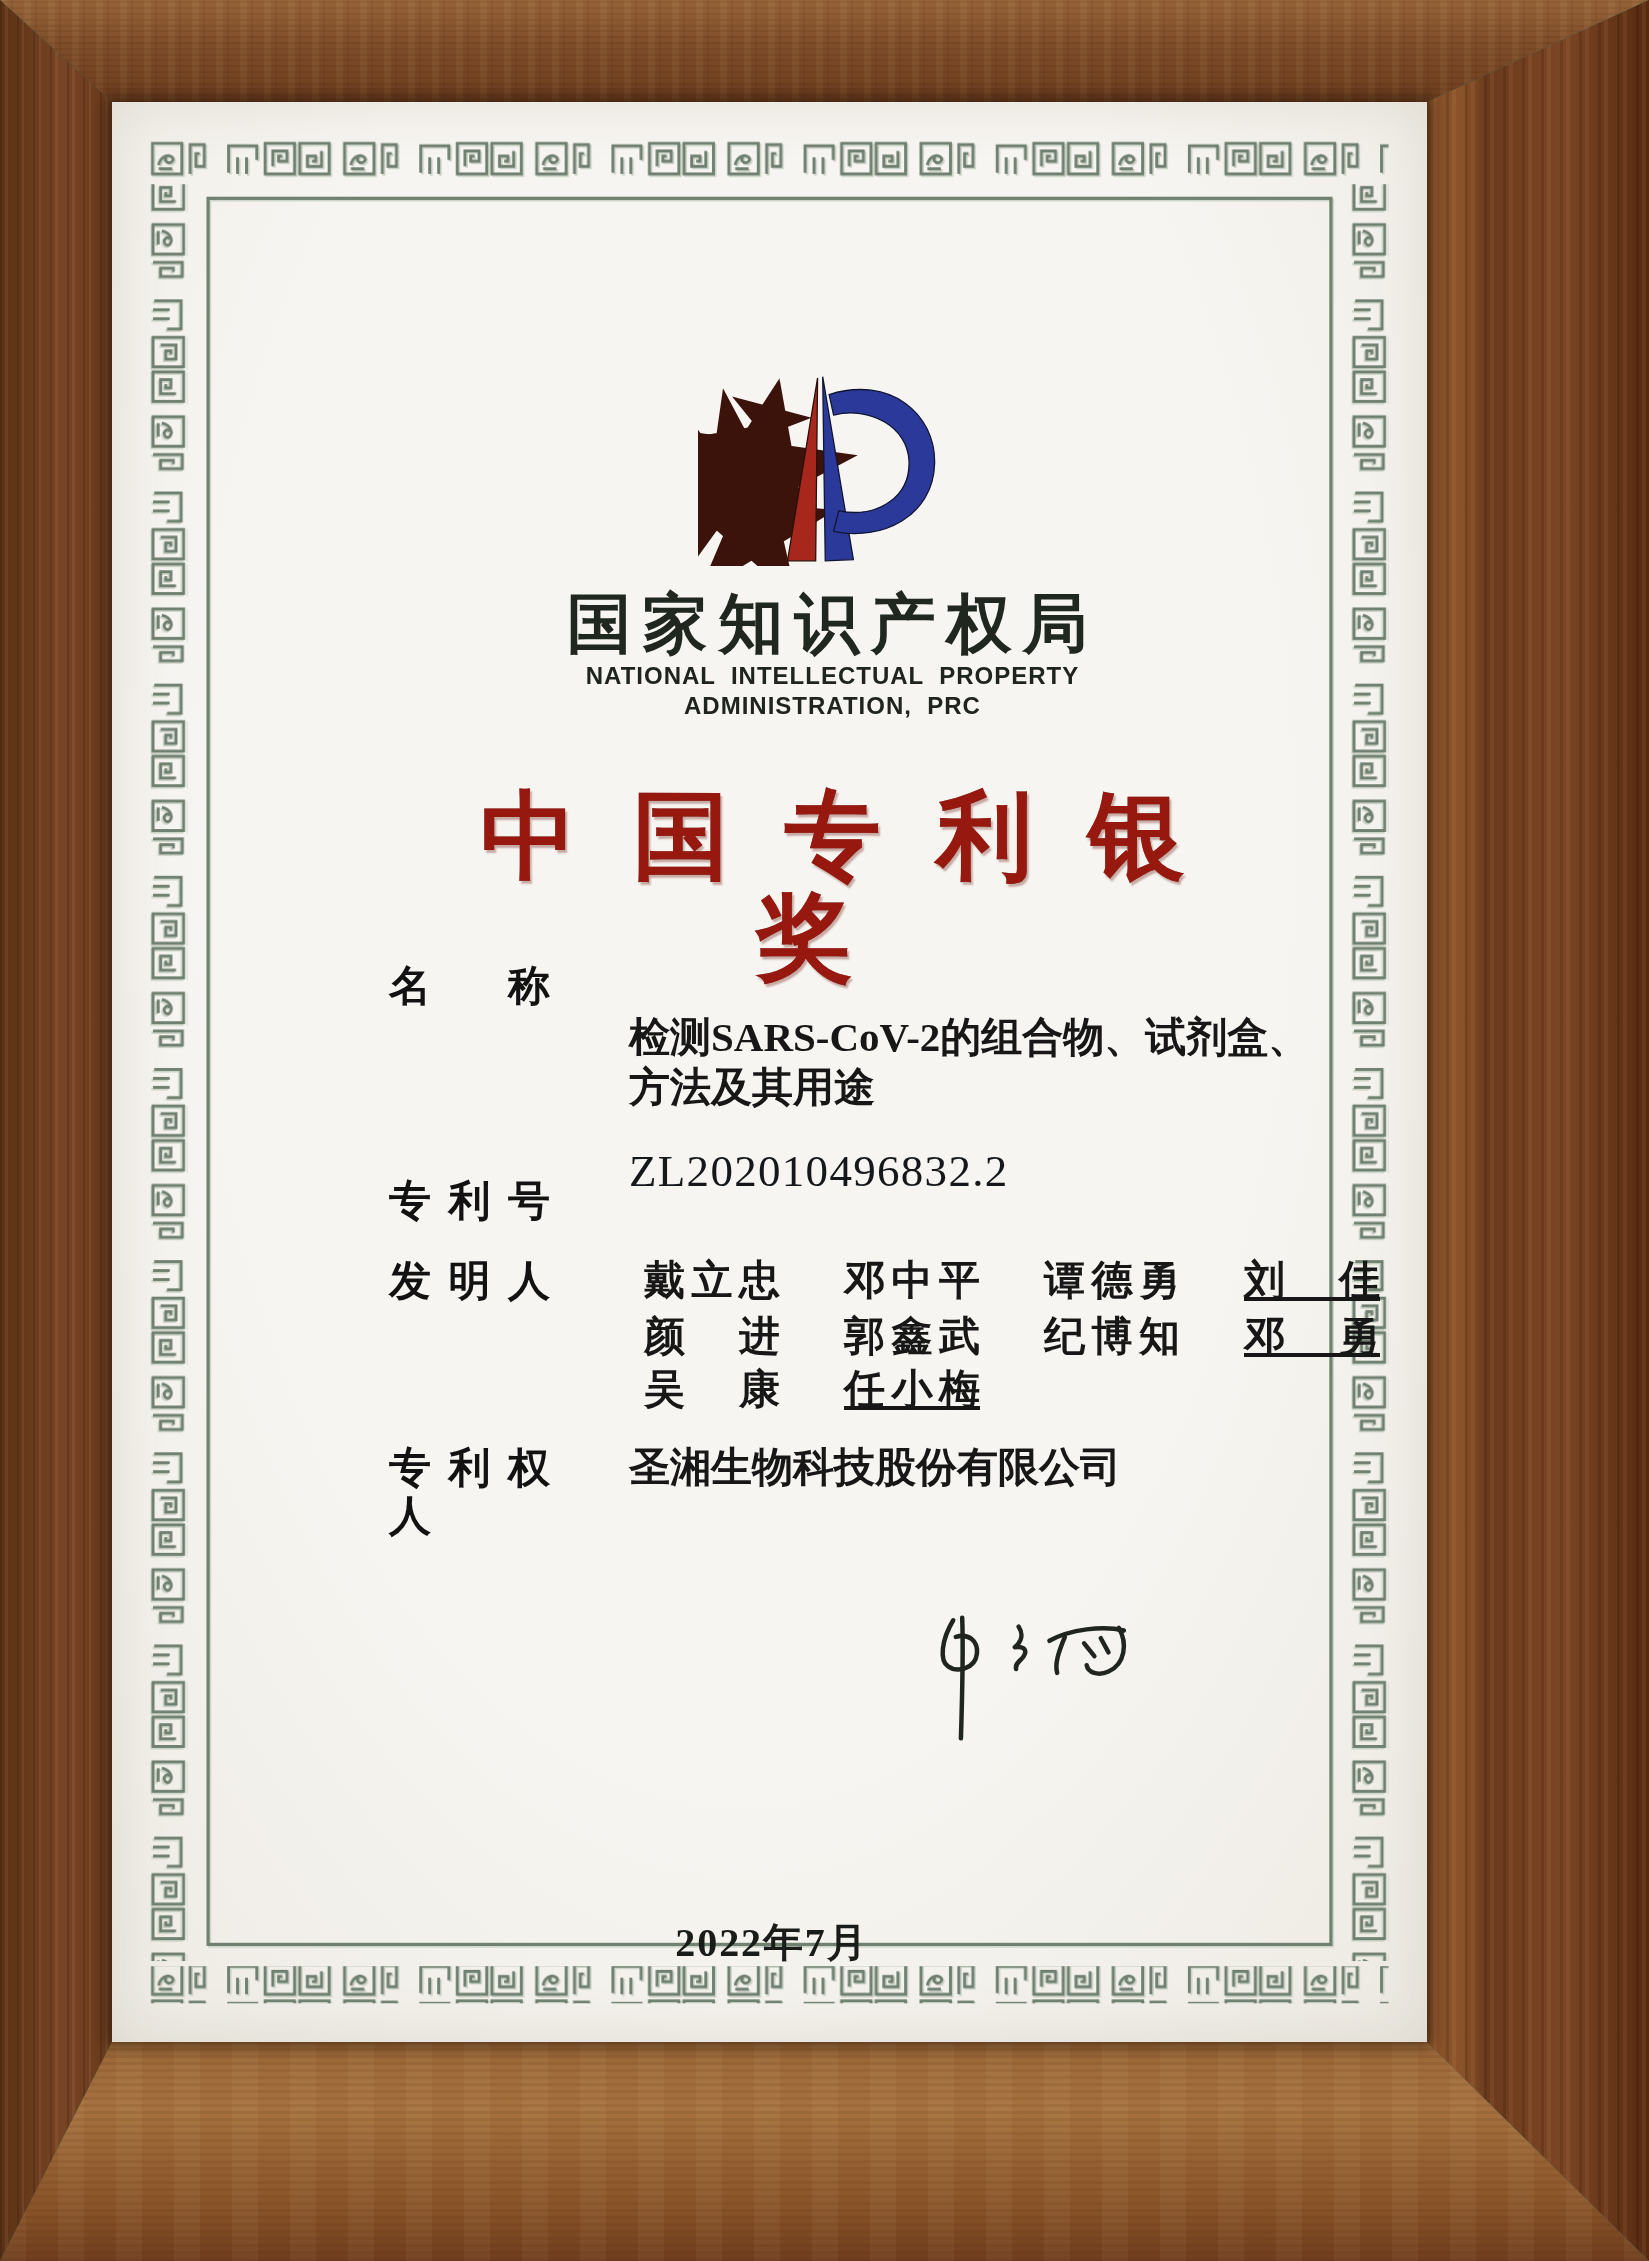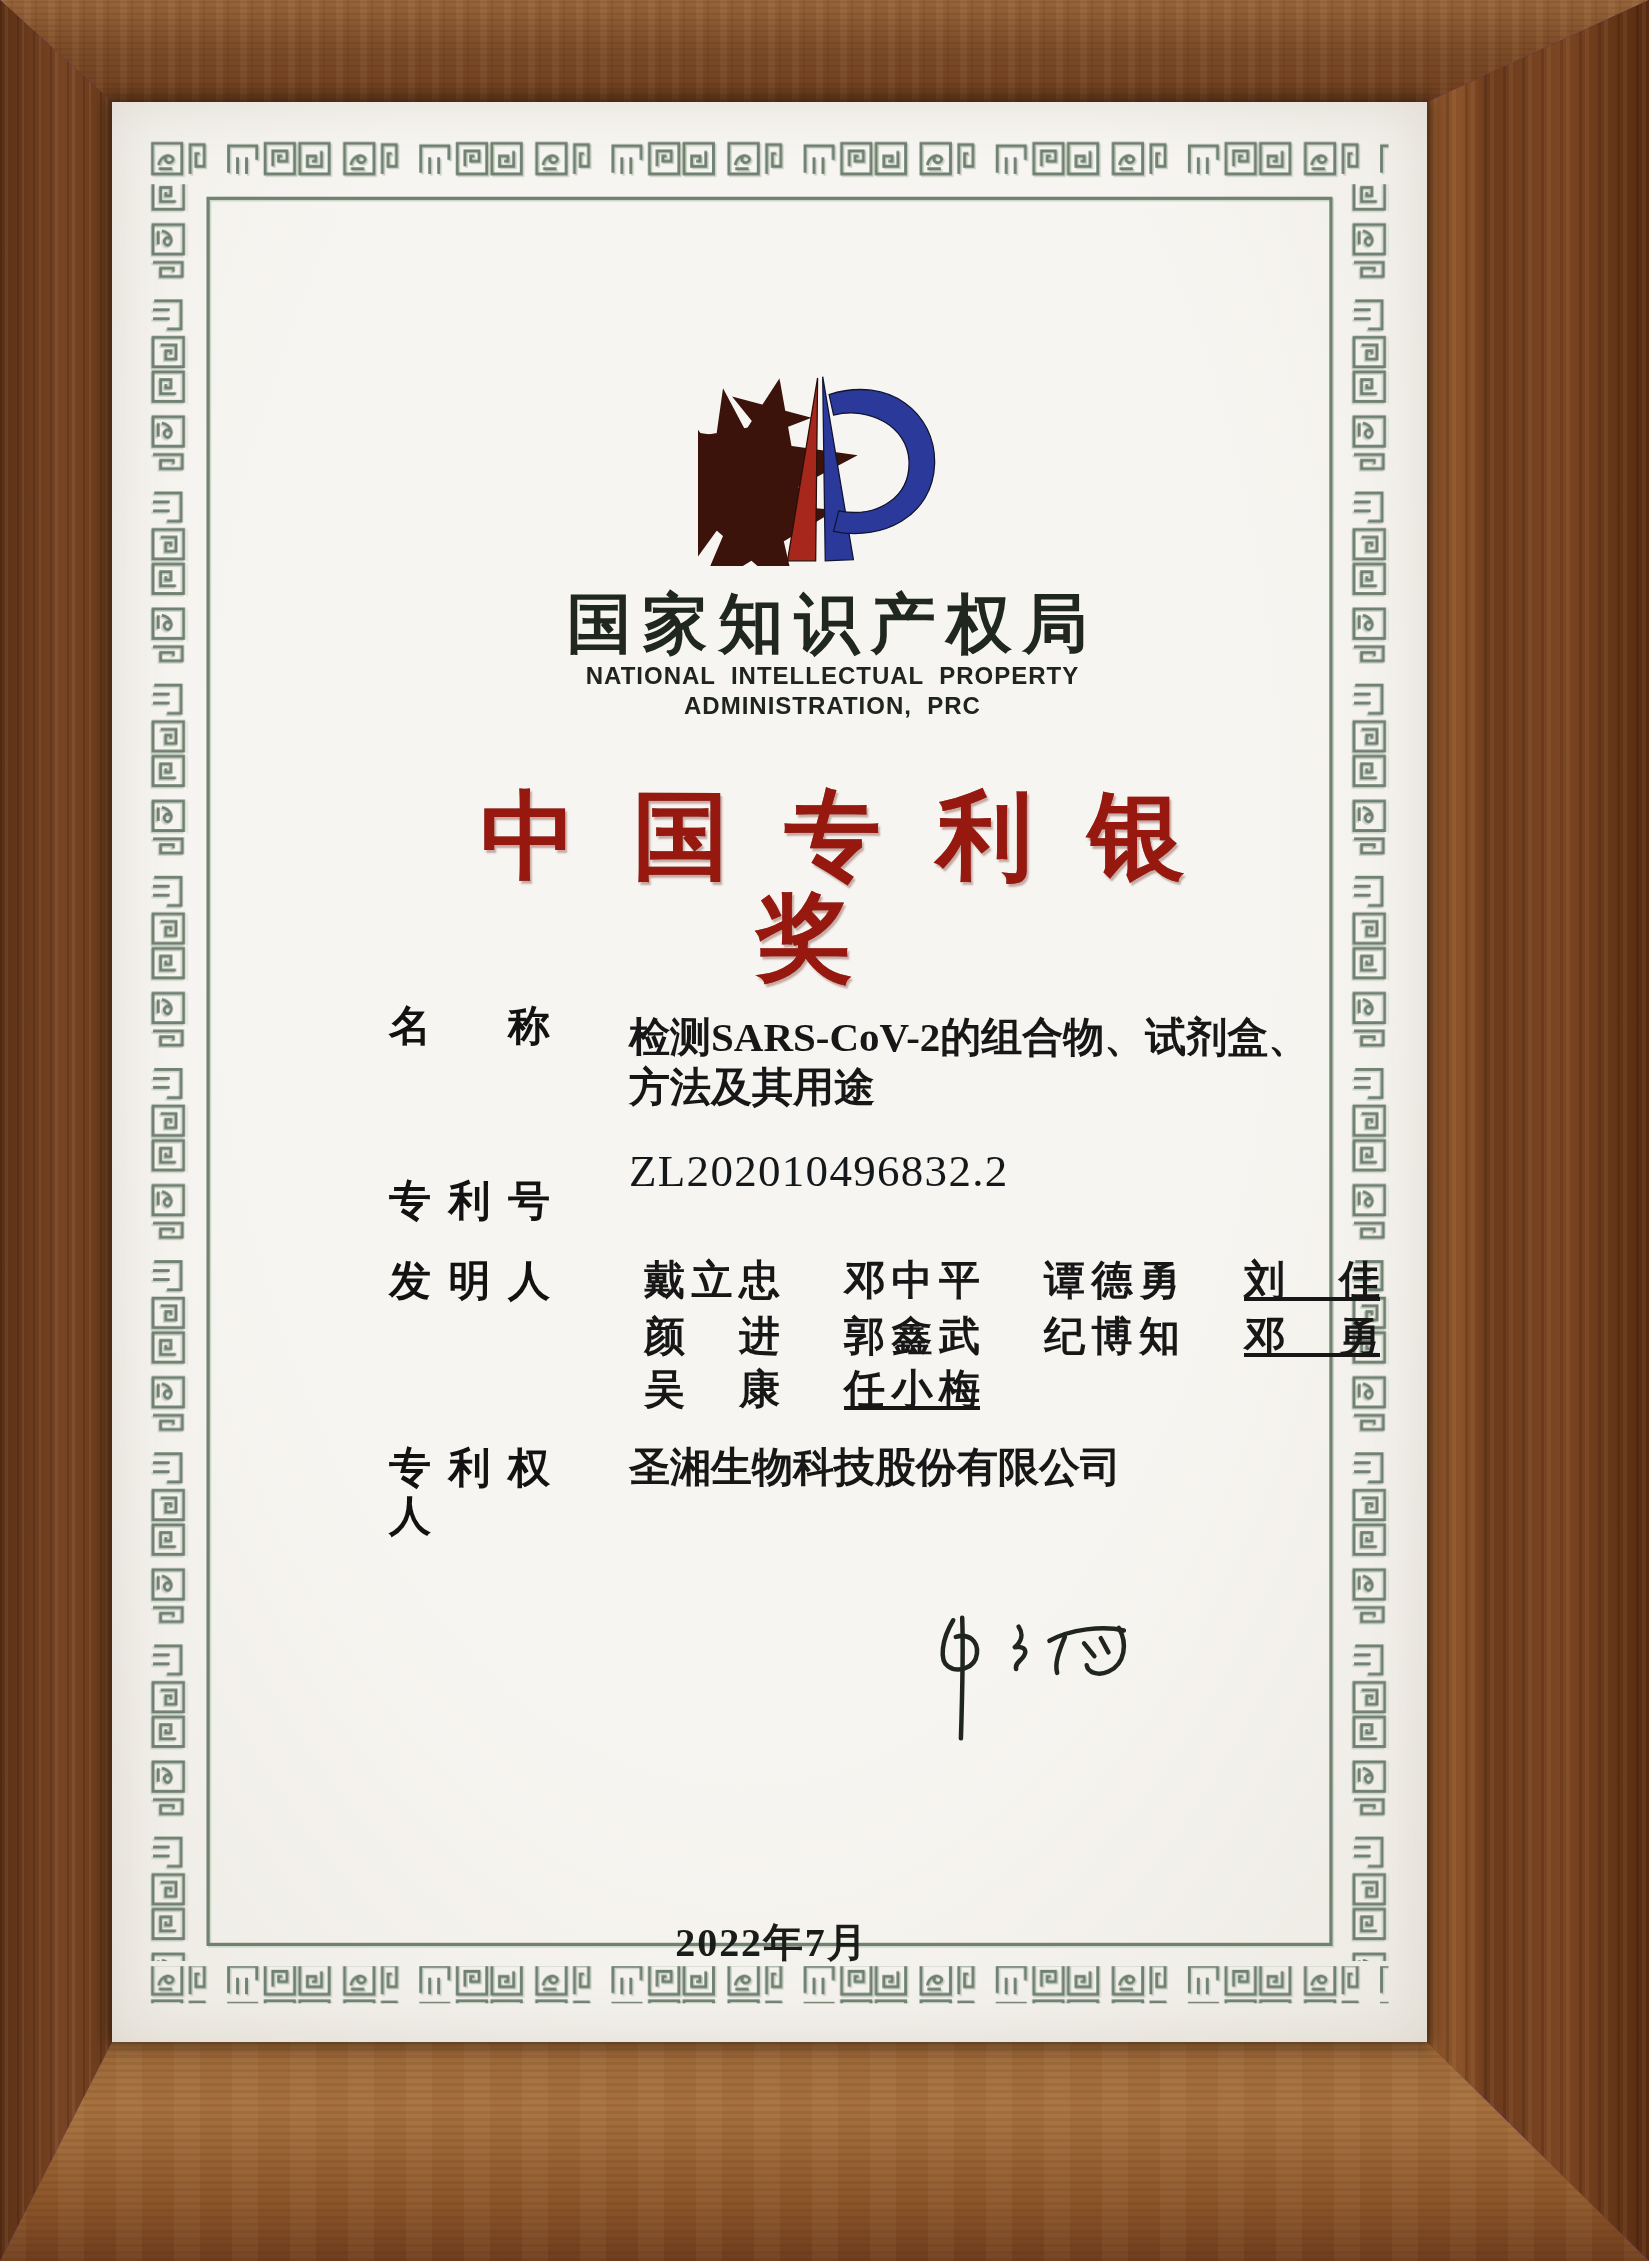--- a/index.html
+++ b/index.html
@@ -1,16 +1,16 @@
 <!DOCTYPE html>
 <html style="font-size:10.2px"><head>
 <meta charset="utf-8">
 <style>
   html,body{margin:0;padding:0;background:#1d1108;}
-  .stage{position:relative;width:1649px;height:2261px;overflow:hidden;background:#4c1d95;
+  .stage{position:relative;width:1649px;height:2261px;overflow:hidden;background:#0f766e;
          font-family:"Liberation Serif", serif;}
   .stage *{box-sizing:border-box;}
 
   
   .wood{position:absolute;}
   .wood-top{left:0;top:0;width:1649px;height:102px;
     background:
       repeating-linear-gradient(0deg, rgba(60,28,10,.10) 0 1.9px, rgba(0,0,0,0) 1.9px 5.8px),
       repeating-linear-gradient(90deg, rgba(255,225,170,.06) 0 7px, rgba(0,0,0,0) 7px 11px, rgba(70,35,12,.10) 11px 13.5px, rgba(0,0,0,0) 13.5px 24px),
       linear-gradient(180deg,#96643a 0%,#7d4c28 45%,#6e3e1f 100%);
@@ -123,21 +123,21 @@
       <path d="M195,4 L199,292 L243,290 Z" fill="#2b3a9a" stroke="#101433" stroke-width="2"></path>
       <path d="M205,32 C300,2 372,62 370,140 C368,222 288,262 212,246 L220,214 C284,226 332,190 330,136 C328,82 268,50 212,64 Z" fill="#2b3a9a" stroke="#101433" stroke-width="2"></path>
     </svg>
 
     <div class="org-zh">国家知识产权局</div>
     <div class="org-en l2">ADMINISTRATION, PRC</div>
     <div class="org-en l1">NATIONAL INTELLECTUAL PROPERTY</div>
 
     <div class="award">中国专利银奖</div>
 
-    <div class="lbl" style="top:900px">名称</div>
+    <div class="lbl" style="top:860px">名称</div>
     <div class="val" style="top:912px">检测SARS-CoV-2的组合物、试剂盒、</div>
     <div class="val" style="top:962px">方法及其用途</div>
 
     <div class="lbl" style="top:1075px">专利号</div>
     <div class="val num" style="top:1044px">ZL202010496832.2</div>
 
     <div class="lbl" style="top:1155px">发明人</div>
     <div class="val" style="top:1155px">
       <span class="name-cell">戴立忠</span><span class="name-cell">邓中平</span><span class="name-cell">谭德勇</span><span class="name-cell">刘佳</span>
     </div>

